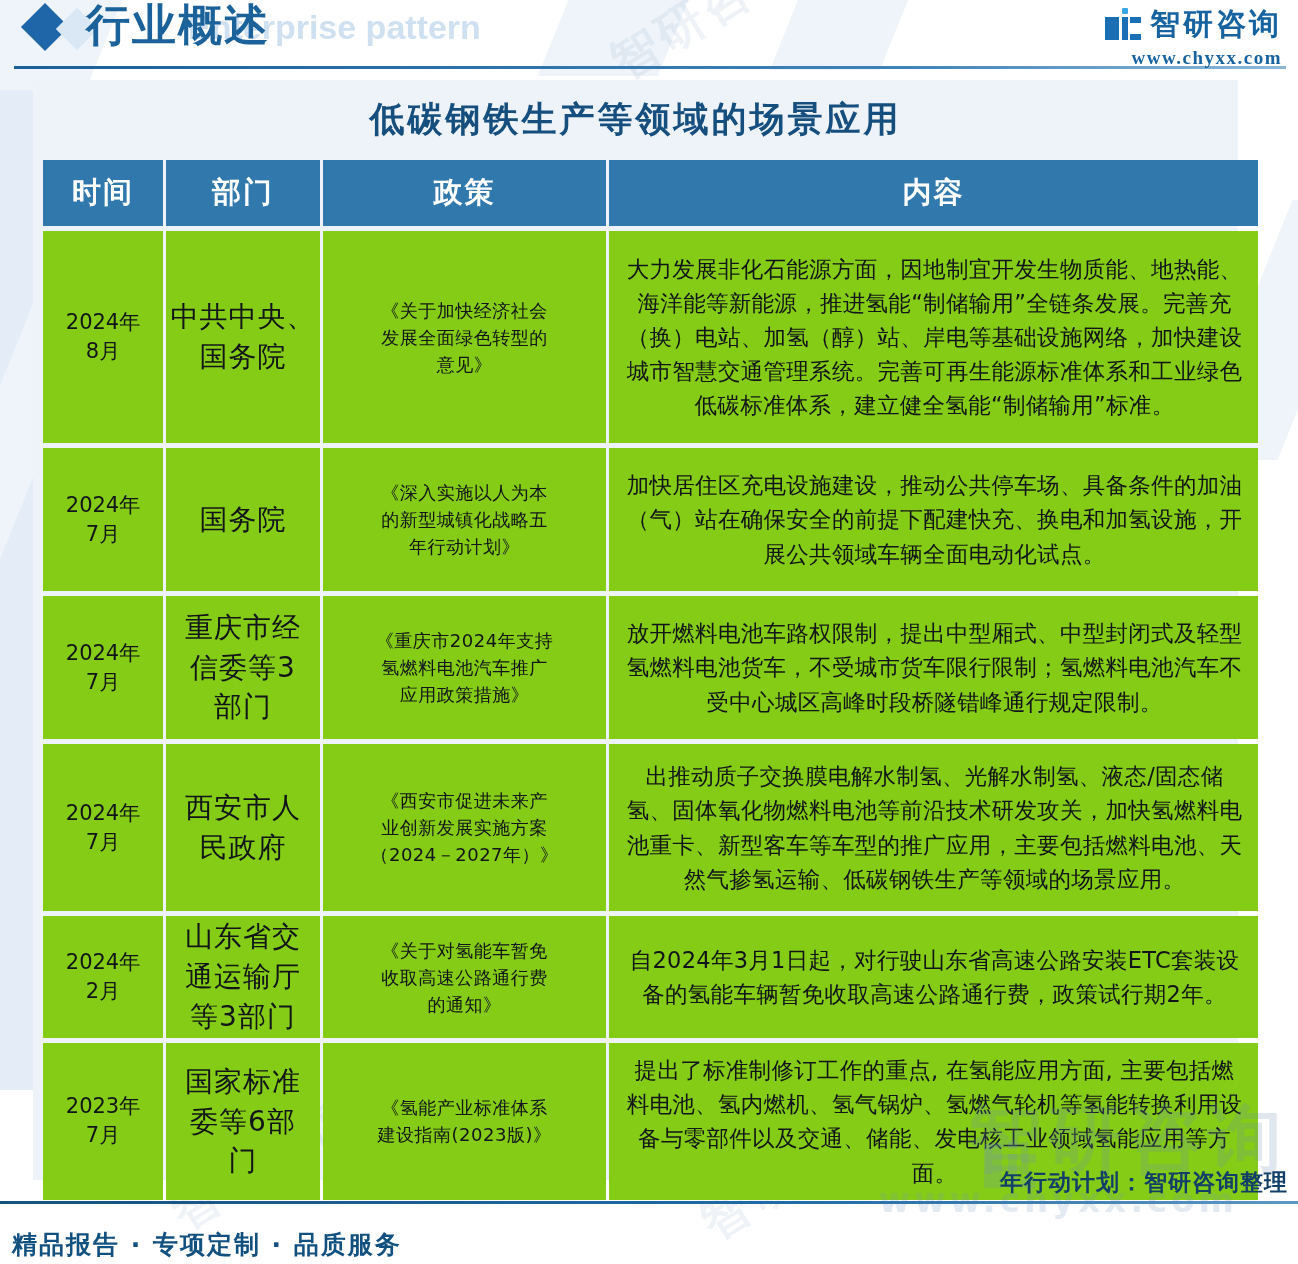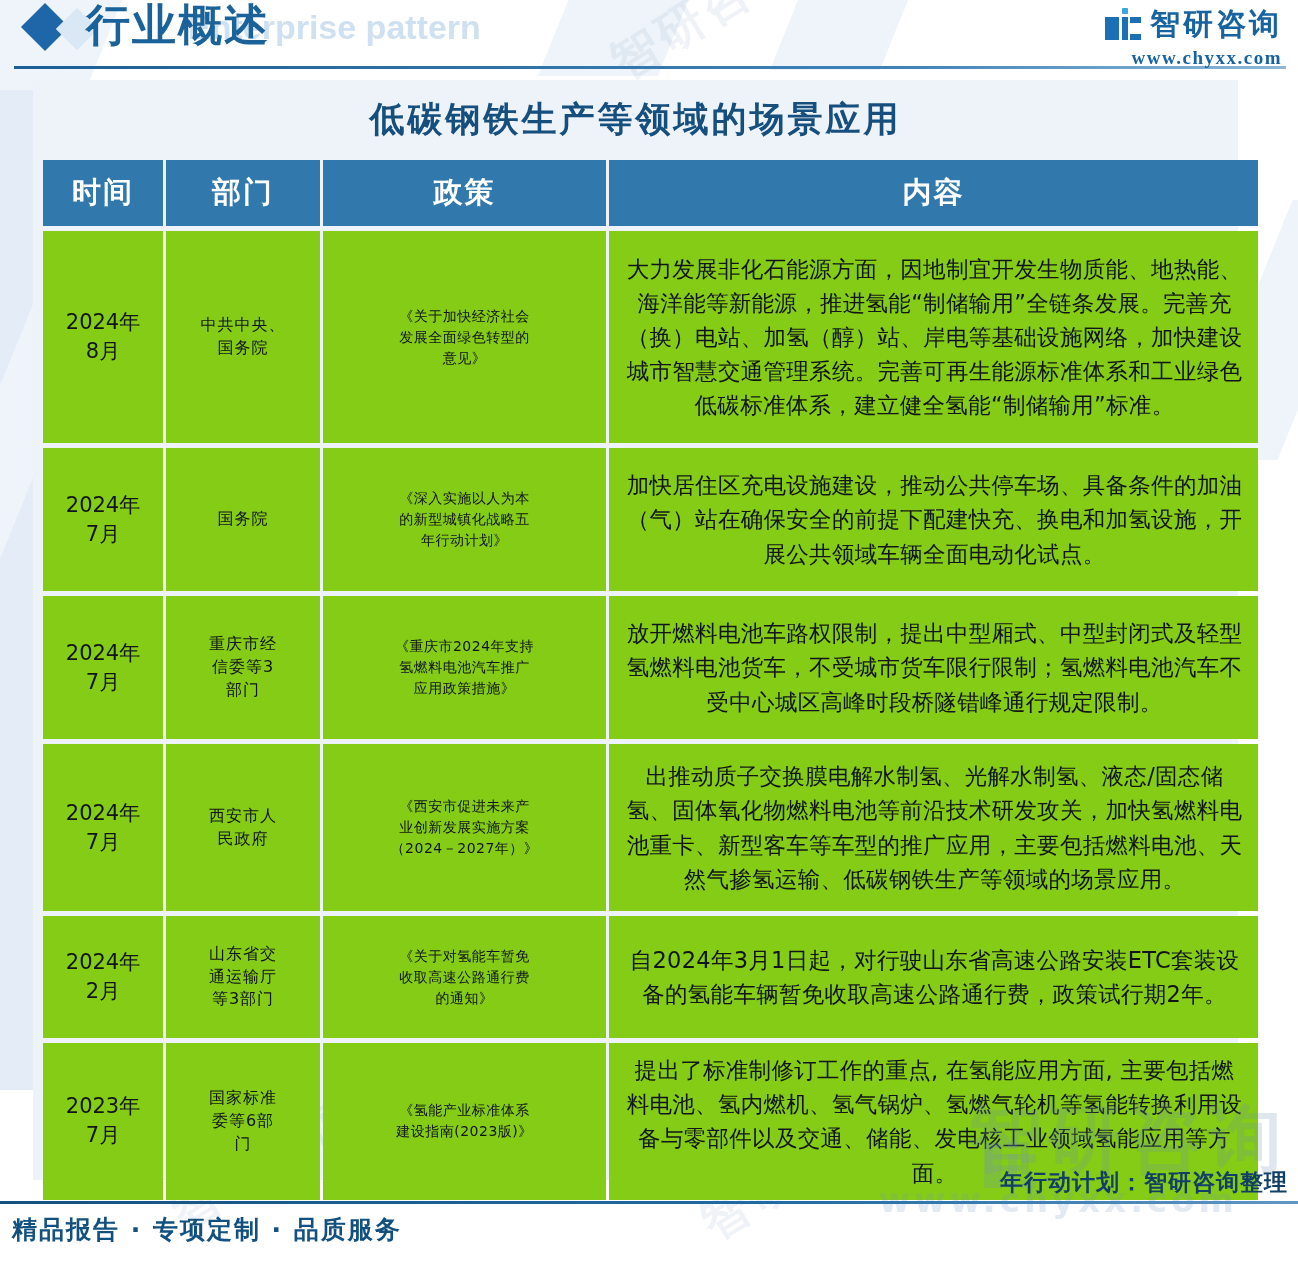--- a/index.html
+++ b/index.html
@@ -164,27 +164,27 @@
     text-align: center;
   }
   td.c-time {
     text-align: center;
     font-size: 21px;
     line-height: 1.38;
     letter-spacing: 0px;
   }
   td.c-dept {
     text-align: center;
-    font-size: 16px;
+    font-size: 28px;
     line-height: 1.42;
     letter-spacing: 1px;
   }
   td.c-policy {
     text-align: center;
-    font-size: 14px;
+    font-size: 18px;
     line-height: 1.5;
     letter-spacing: 0.5px;
     padding: 6px 10px;
   }
   td.c-content {
     text-align: left;
     font-size: 22.5px;
     line-height: 1.52;
     letter-spacing: 0.3px;
     padding: 10px 14px 10px 16px;
@@ -229,21 +229,21 @@
   
   .foot-rule {
     position: absolute;
     left: 0; bottom: 60px;
     width: 1298px; height: 3px;
     background: linear-gradient(90deg,#16527f 0%,#1f6ba3 60%,#5f97c4 100%);
     z-index: 7;
   }
   .foot-left {
     position: absolute;
-    left: 12px; bottom: 18px;
+    left: 12px; bottom: 3px;
     font-size: 25px;
     font-weight: 700;
     color: #11507f;
     letter-spacing: 2px;
     z-index: 8;
     font-family: "DejaVu Sans", "Liberation Sans", sans-serif;
   }
   .foot-src {
     position: absolute;
     right: 10px; bottom: 66px;

